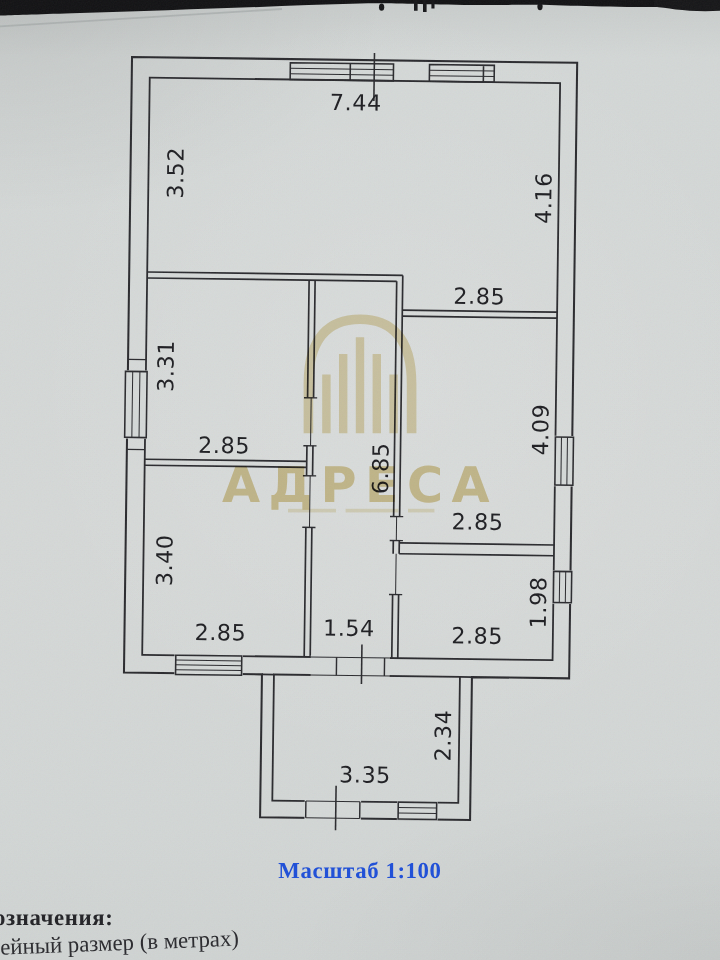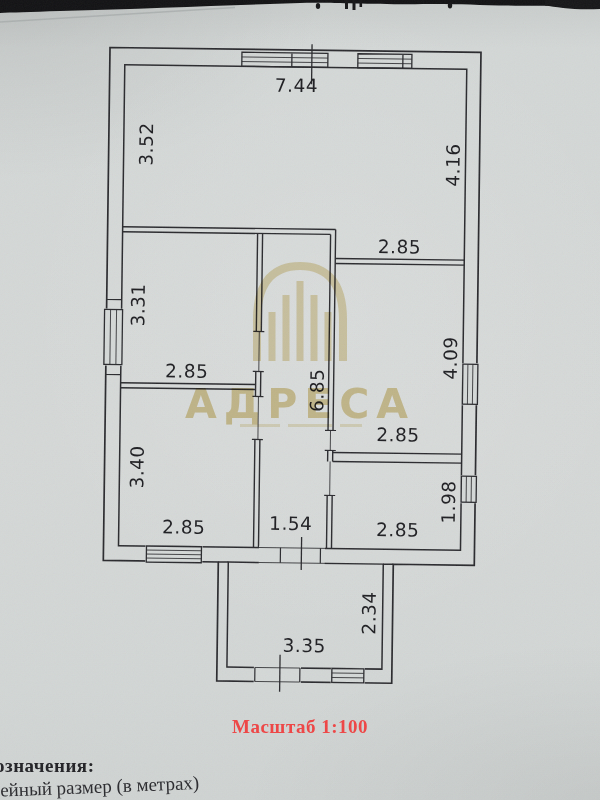--- a/index.html
+++ b/index.html
@@ -13,21 +13,21 @@
     font-family:"Liberation Serif",serif;
   }
   svg{position:absolute;left:0;top:0;}
   .wall{stroke:#2a2a2e;fill:none;}
   .w17{stroke-width:1.7}.w15{stroke-width:1.5}.w14{stroke-width:1.4}
   .w13{stroke-width:1.3}.w12{stroke-width:1.2}.thin{stroke-width:0.85}
   .erase{fill:#d4d8d7;stroke:none;}
   .dim{font-family:"DejaVu Sans",sans-serif;font-size:18.5px;fill:#1e1e22;letter-spacing:.5px;}
   .caption{
     position:absolute;left:0;top:716px;width:600px;text-align:center;
-    font-weight:bold;font-size:19px;color:#ef4444;letter-spacing:.5px;z-index:6;
+    font-weight:bold;font-size:19px;color:#1d4ed8;letter-spacing:.5px;z-index:6;
   }
   .legend-head{
     position:absolute;left:-5px;top:755px;font-weight:bold;font-size:19px;
     color:#222226;letter-spacing:.5px;z-index:6;
   }
   .legend-item{
     position:absolute;left:-10px;top:780px;font-size:19px;color:#2a2a2e;
     transform:rotate(-2.2deg);transform-origin:left center;z-index:6;white-space:nowrap;
   }
   .wm{mix-blend-mode:multiply;z-index:4;pointer-events:none;}

